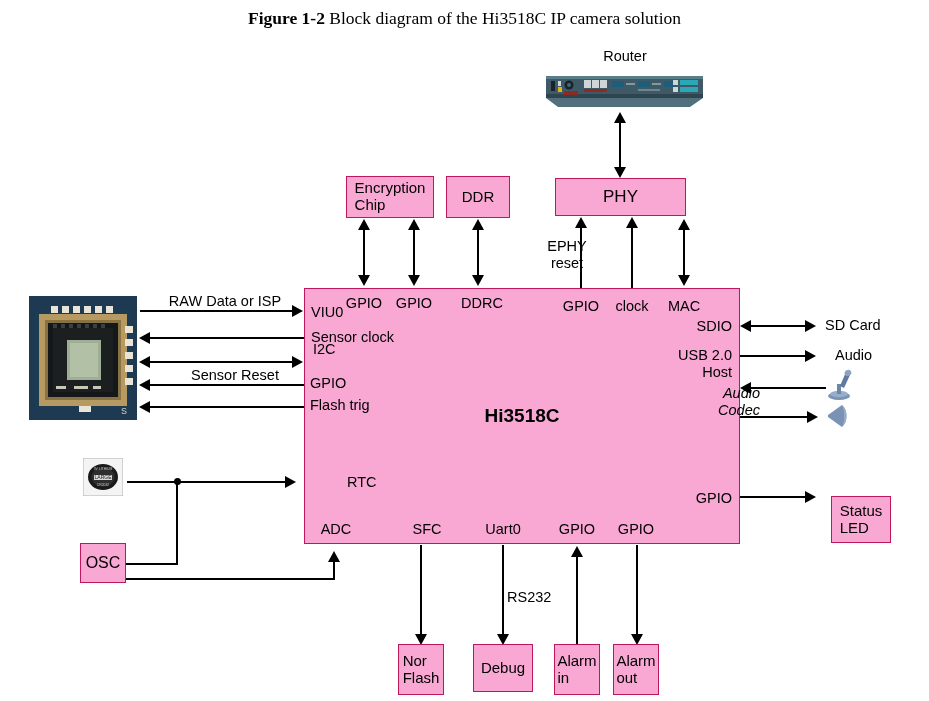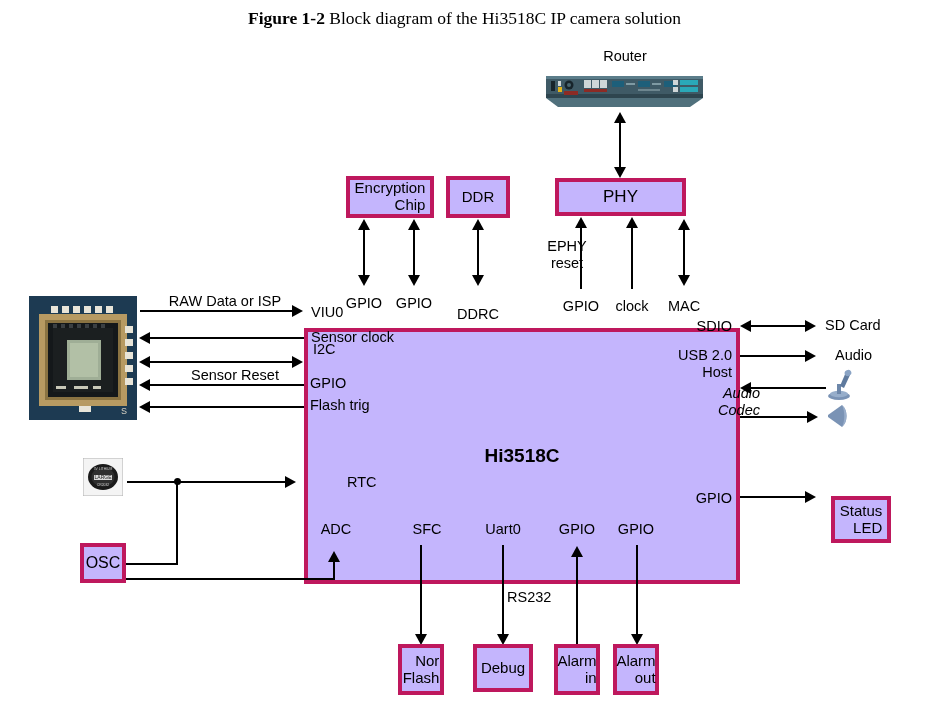--- a/index.html
+++ b/index.html
@@ -26,34 +26,33 @@
     font-size: 17.5px;
     color: #000000;
     white-space: nowrap;
   }
   #title .fignum { font-weight: bold; }
 
   
   .box {
     position: absolute;
     box-sizing: border-box;
-    background: #c4b5fd;
-    border: 4px solid #be185d;
+    background: #f9a8d4;
+    border: 1px solid #be185d;
     color: #000;
     display: flex;
     align-items: center;
     justify-content: center;
-    text-align: right;
+    text-align: left;
     font-size: 15px;
     line-height: 1.12;
   }
   .box.chip {
     font-size: 19px;
     font-weight: bold;
-    margin-top: 40px;
   }
 
   
   .lbl {
     position: absolute;
     font-size: 14.5px;
     color: #000;
     white-space: pre;
     line-height: 1.15;
   }
@@ -182,21 +181,21 @@
 
   <div class="lbl c" style="left:527px; top:238px; width:80px;">EPHY
 reset</div>
 
   <div class="box chip" style="left:304px; top:288px; width:436px; height:256px;">
     <span>Hi3518C</span>
   </div>
 
   <div class="lbl c" style="left:340px; top:295px; width:48px;">GPIO</div>
   <div class="lbl c" style="left:390px; top:295px; width:48px;">GPIO</div>
-  <div class="lbl c" style="left:453px; top:306px; width:50px;">DDRC</div>
+  <div class="lbl c" style="left:453px; top:295px; width:50px;text-align:right;">DDRC</div>
   <div class="lbl c" style="left:556px; top:298px; width:50px;">GPIO</div>
   <div class="lbl c" style="left:608px; top:298px; width:48px;">clock</div>
   <div class="lbl c" style="left:661px; top:298px; width:46px;">MAC</div>
 
   <div class="lbl" style="left:311px; top:304px;">VIU0</div>
   <div class="lbl" style="left:311px; top:329px;">Sensor clock</div>
   <div class="lbl" style="left:313px; top:341px;">I2C</div>
   <div class="lbl" style="left:310px; top:375px;">GPIO</div>
   <div class="lbl" style="left:310px; top:397px;">Flash trig</div>
   <div class="lbl" style="left:311px; top:474px;margin-left:36px;">RTC</div>

